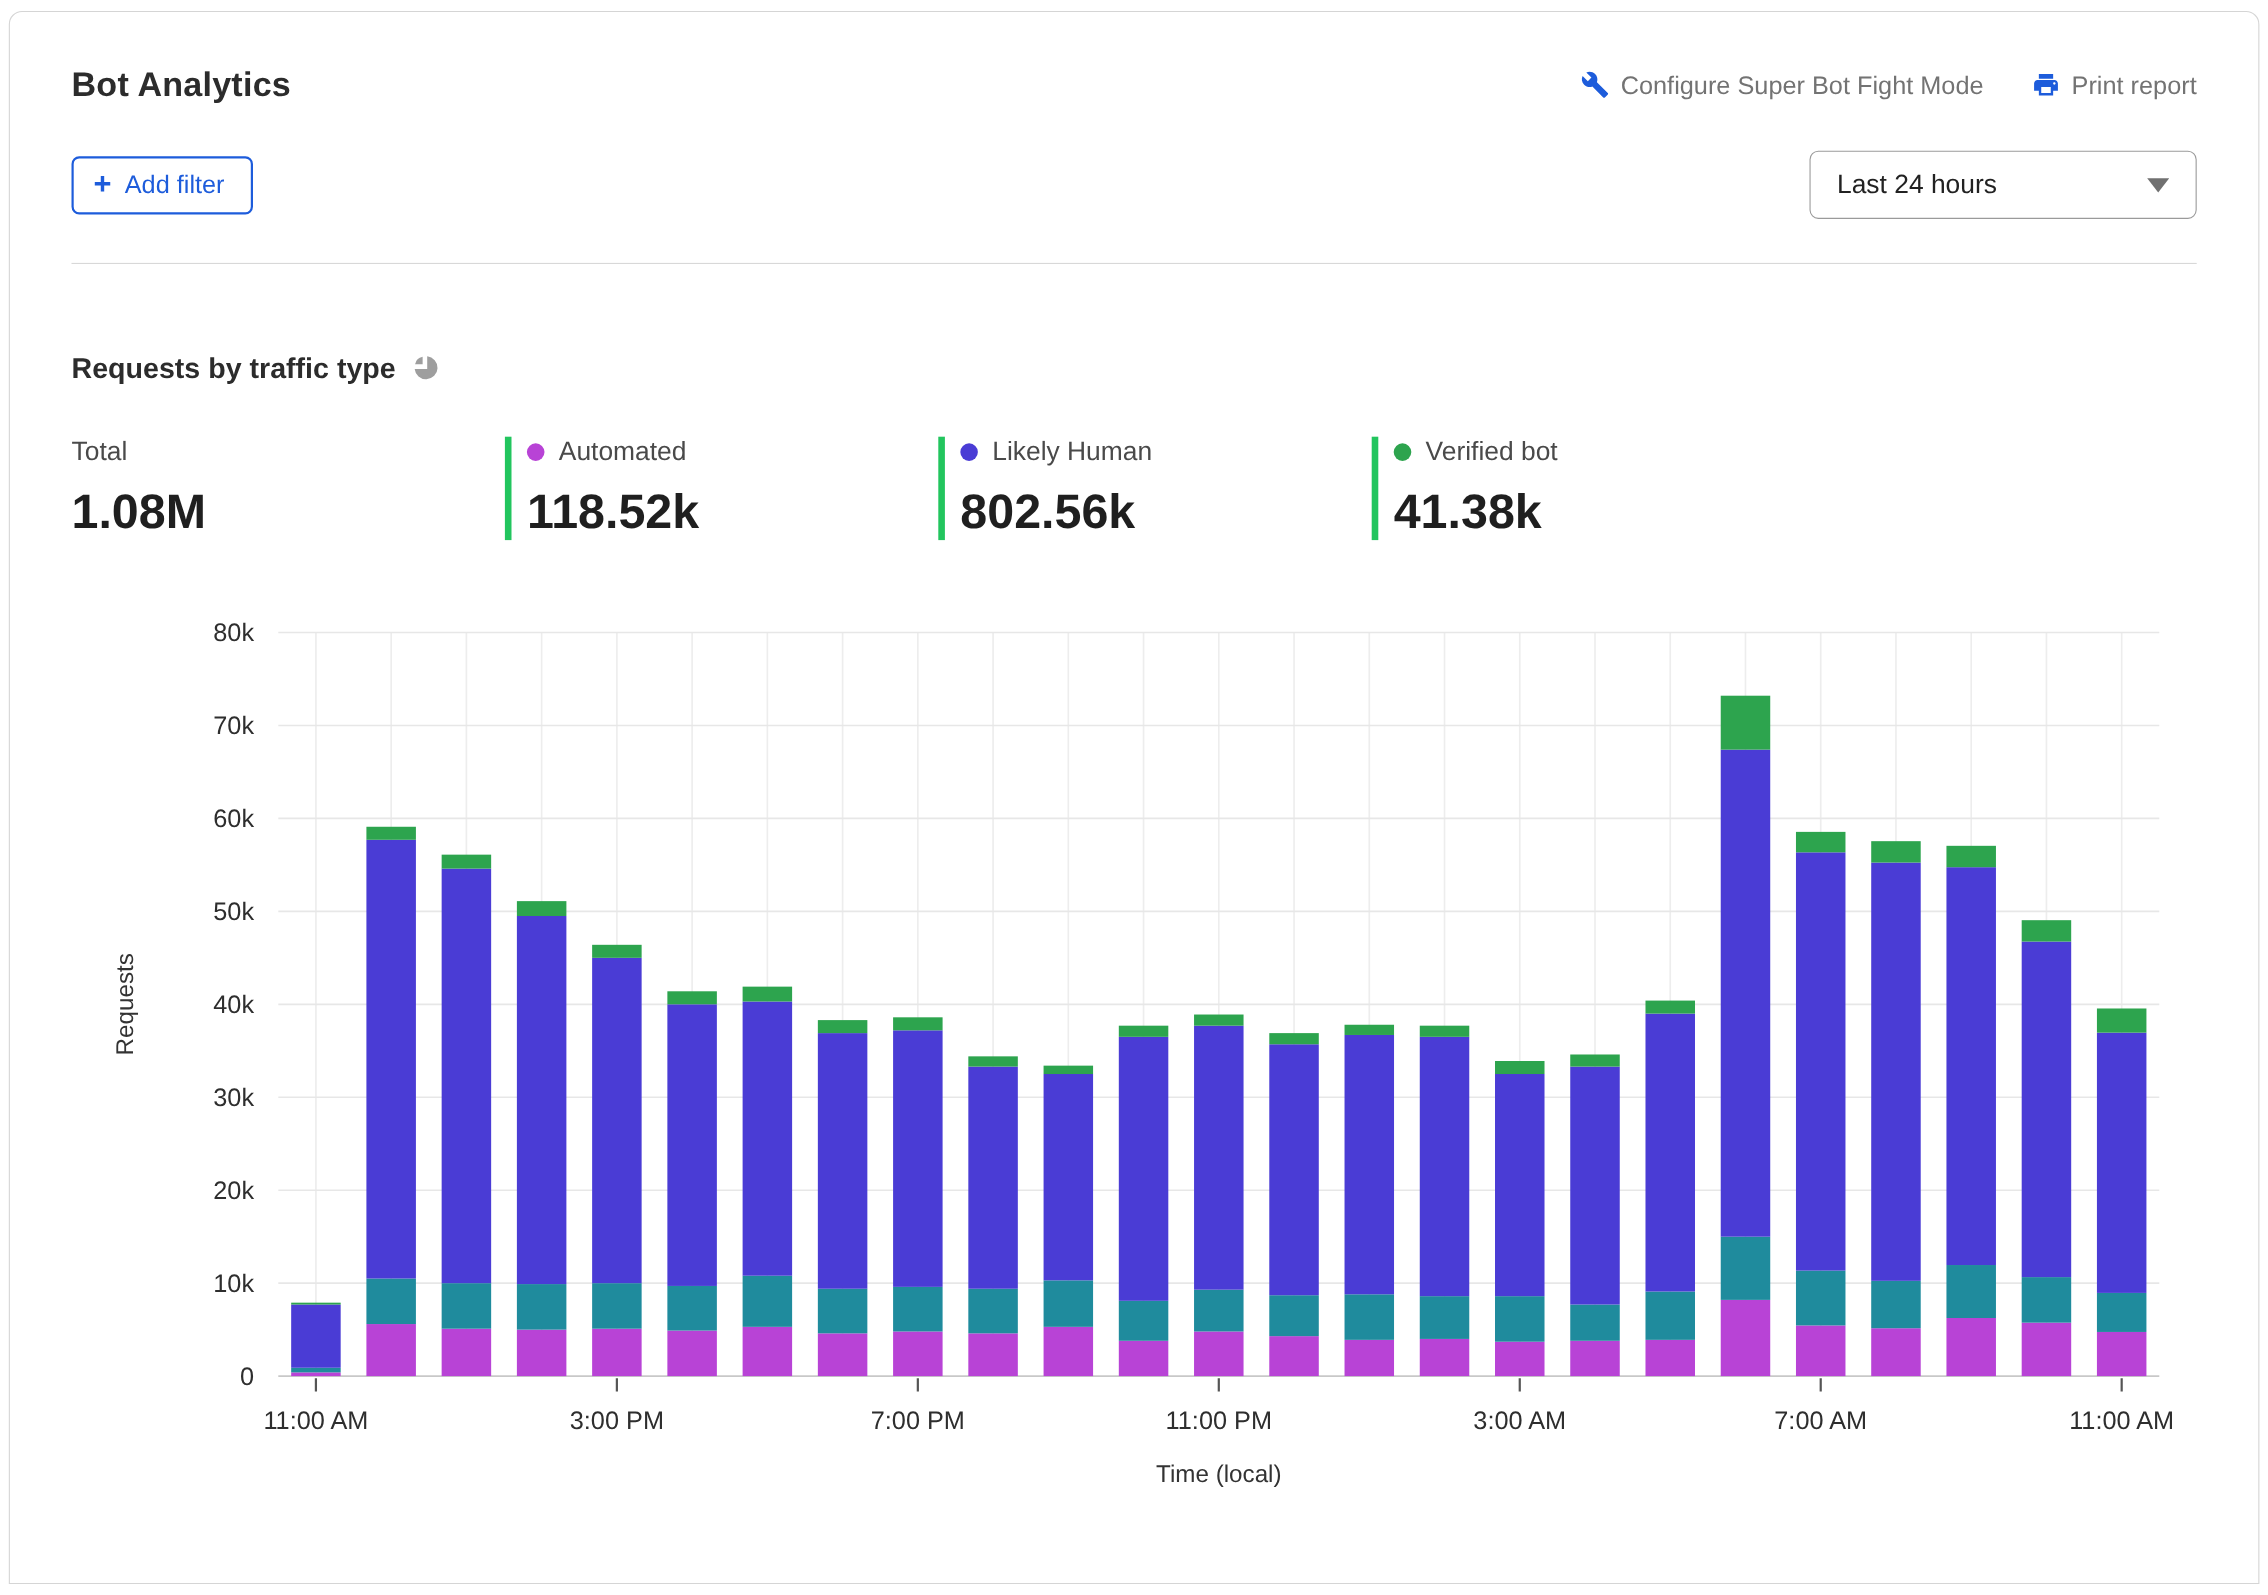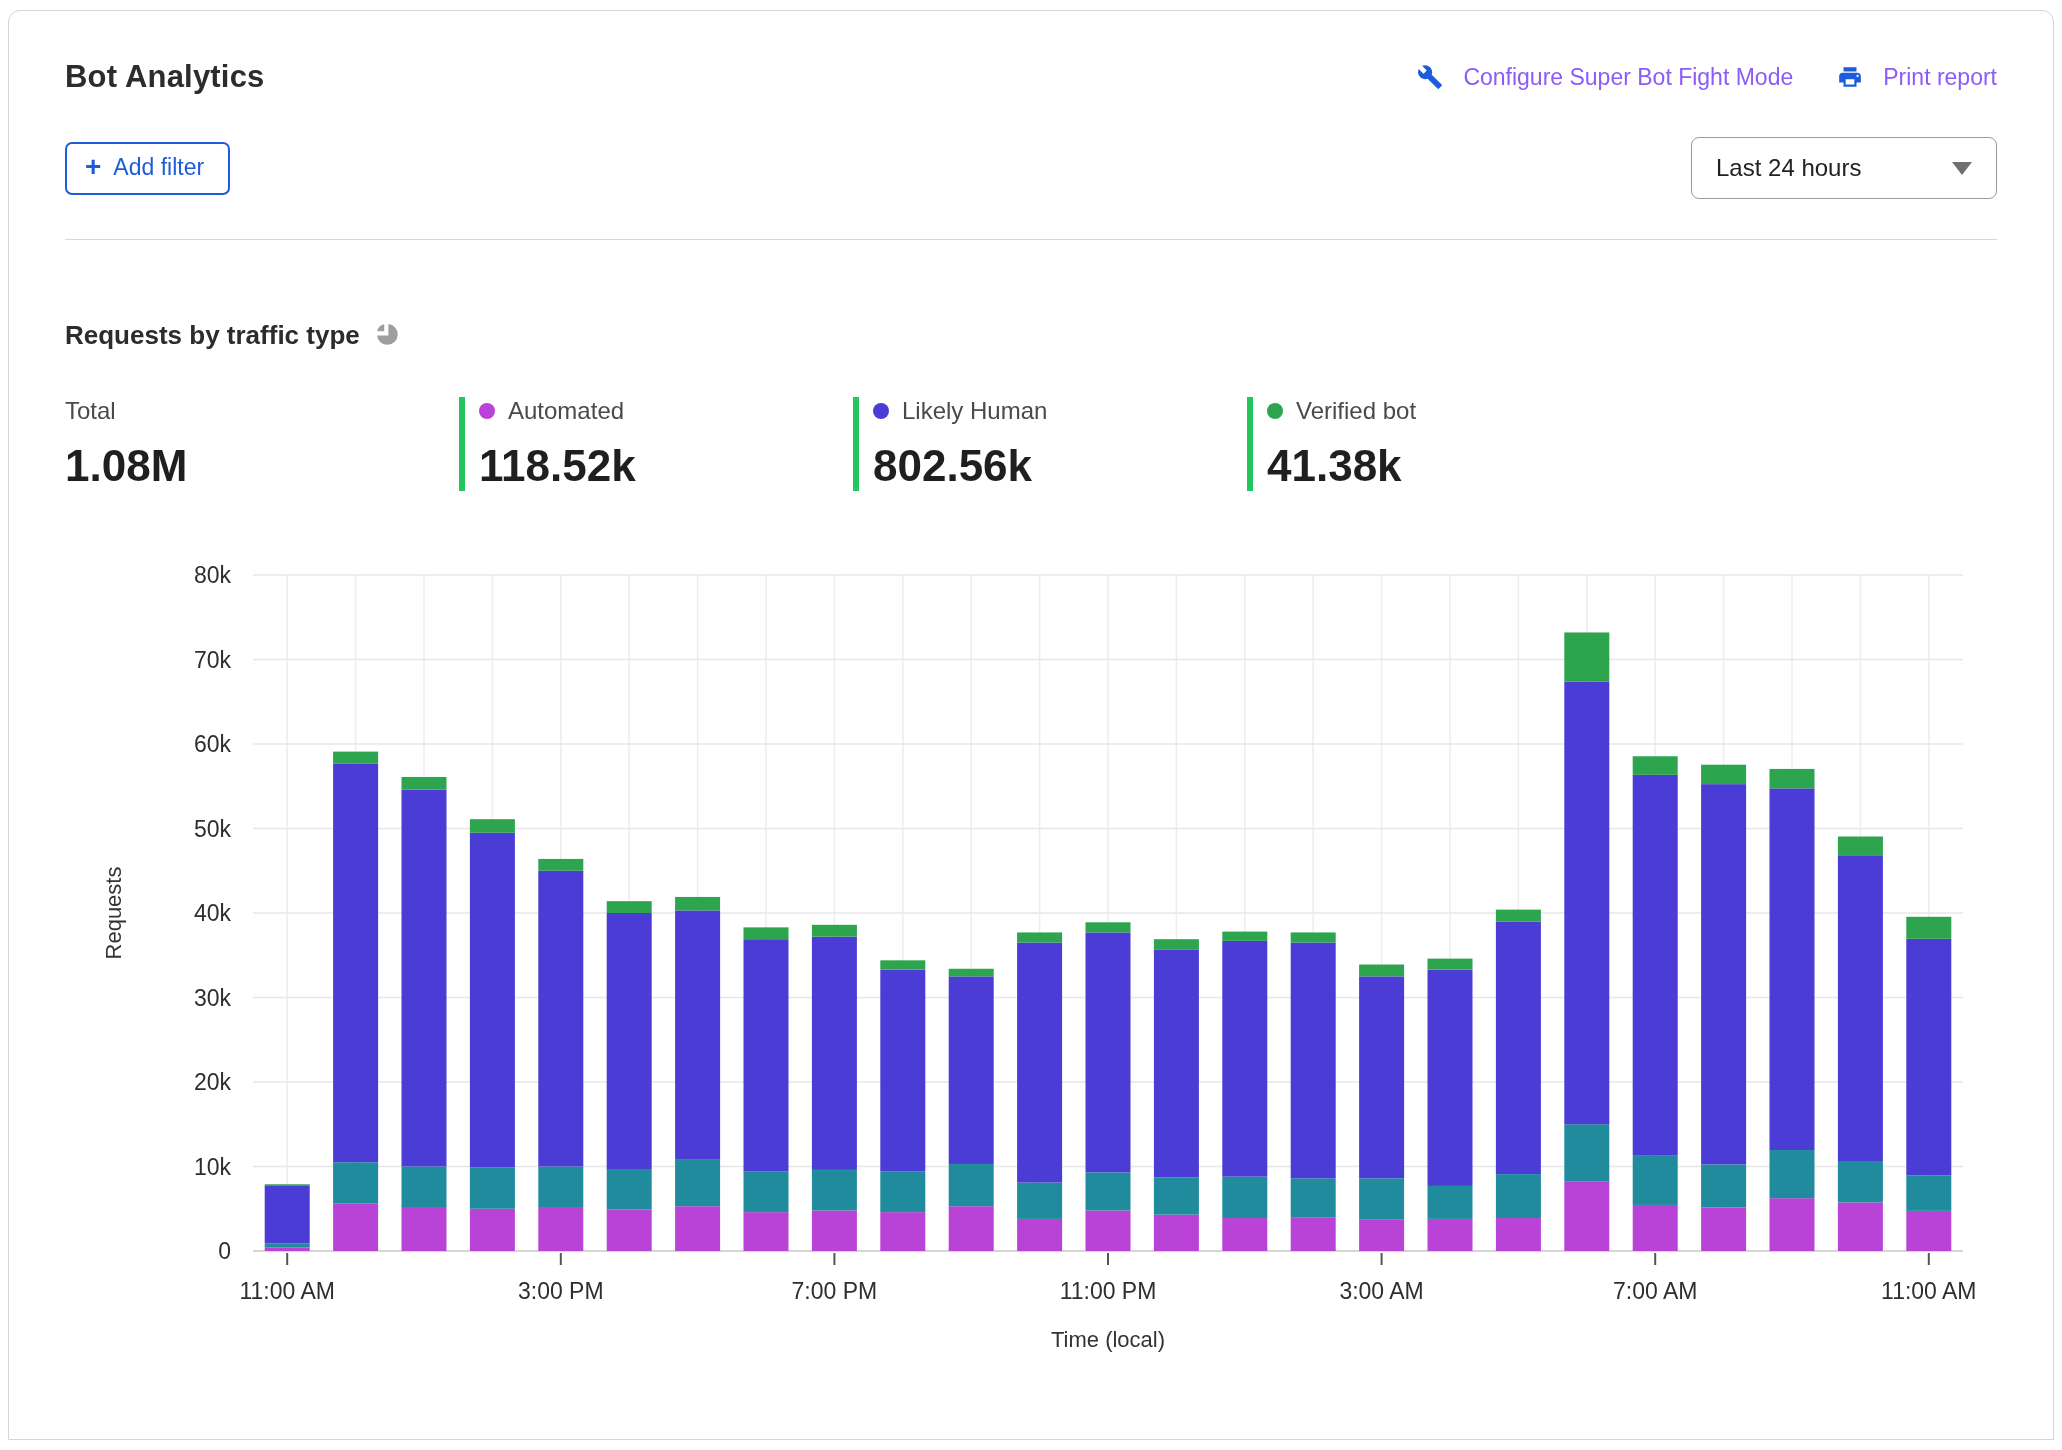--- a/index.html
+++ b/index.html
@@ -10,33 +10,33 @@
     border:1px solid #d5d5d5;
     border-radius:12px 12px 0 0;
     background:#fff;
     overflow:hidden;
   }
   
   .card-header { padding:48px 56px 0 56px; }
   .header-row1 { display:flex; align-items:center; justify-content:space-between; }
   .page-title { font-size:31px; font-weight:bold; color:#2c2c2c; letter-spacing:0.2px; }
   .header-links { display:flex; align-items:center; gap:44px; }
-  .hlink { display:flex; align-items:center; gap:20px; color:#8b5cf6; font-size:23px; cursor:pointer; text-decoration:none; }
+  .hlink { display:flex; align-items:center; gap:10px; color:#737373; font-size:23px; cursor:pointer; text-decoration:none; }
   .hlink svg { display:block; }
   .header-row2 { display:flex; align-items:center; justify-content:space-between; margin-top:42px; }
   .add-filter-btn {
     display:flex; align-items:center; gap:12px;
     border:2px solid #1d5cdb; border-radius:7px;
     background:#fff; color:#1d5cdb;
     font-size:23px; font-family:"Liberation Sans", sans-serif;
     padding:10px 24px 12px 18px; cursor:pointer;
   }
   .add-filter-btn .plus { font-size:28px; line-height:20px; font-weight:bold; }
   .select-box {
-    width:306px; height:62px;
+    width:352px; height:62px;
     border:1px solid #9a9a9a; border-radius:8px;
     display:flex; align-items:center; justify-content:space-between;
     padding:0 24px; cursor:pointer; background:#fff;
   }
   .select-value { font-size:24px; color:#222; }
   .caret-down { width:0; height:0; border-left:10px solid transparent; border-right:10px solid transparent; border-top:13px solid #707070; }
   .header-divider { border:none; border-top:1px solid #d8d8d8; margin-top:40px; }
   
   .section { padding:48px 56px 0 56px; }
   .section-title-row { display:flex; align-items:center; gap:14px;margin-top:32px; }

